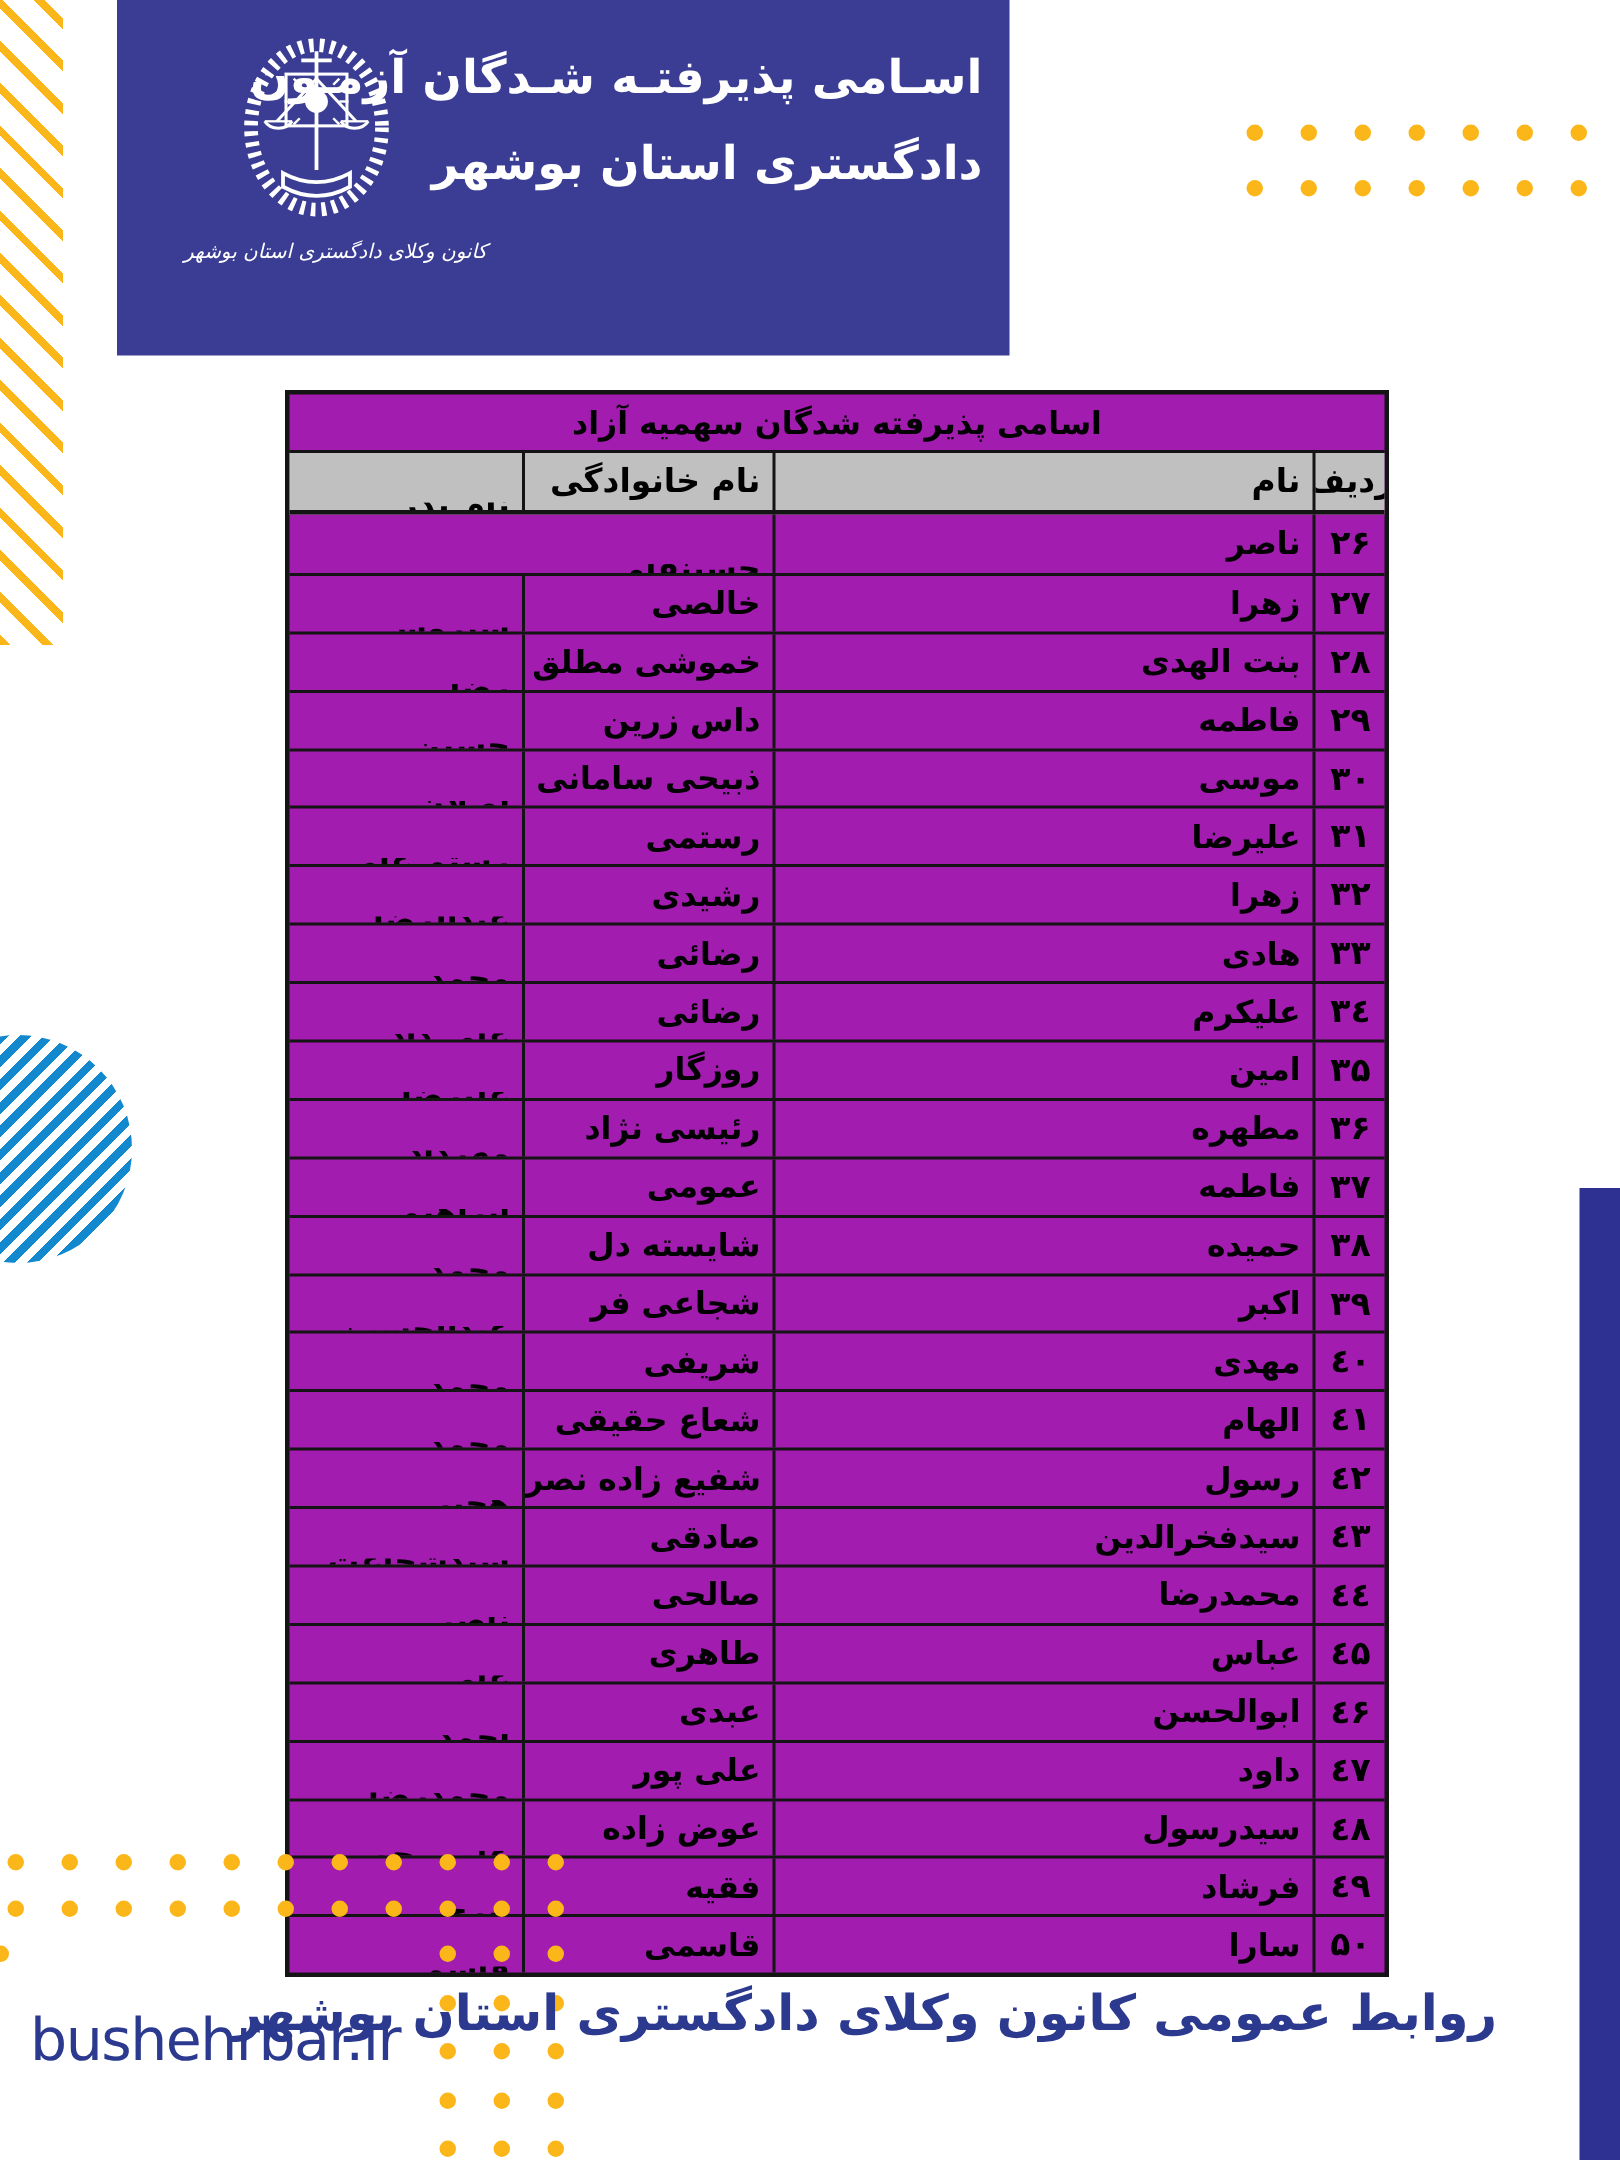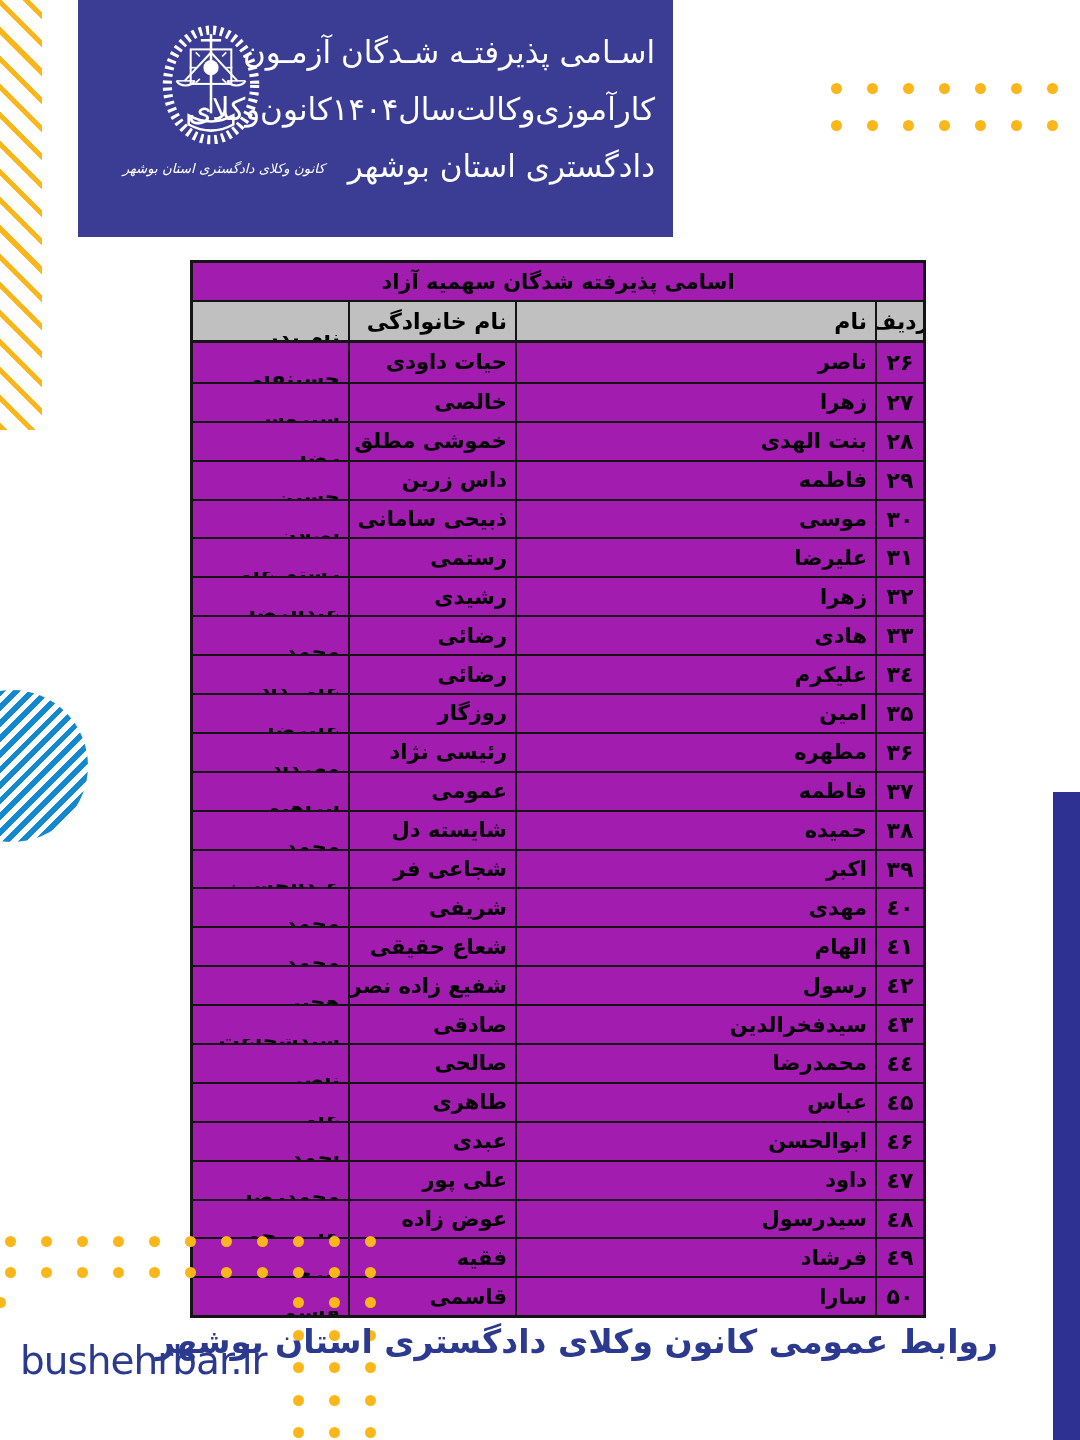--- a/index.html
+++ b/index.html
@@ -23,21 +23,21 @@
   .side-bar{position:absolute;left:1053px;top:792px;width:27px;height:648px;background:var(--bar-blue);}
   .dotgrid{position:absolute;z-index:6;}
   .dotgrid span{position:absolute;border-radius:50%;background:var(--yellow);}
 
   
   .header-band{position:absolute;left:78px;top:0;width:595px;height:237px;background:var(--header-blue);}
   .logo{position:absolute;left:40px;top:22px;width:185px;text-align:center;color:#fff;}
   .logo svg{display:block;margin:0 auto;}
   .logo-caption{margin-top:2px;font-size:14px;font-style:italic;white-space:nowrap;transform:scale(.95);}
   .header-title{position:absolute;right:18px;top:24px;text-align:right;direction:rtl;color:#fff;
-    font-weight:normal;font-size:31px;line-height:57px;white-space:nowrap;}
+    font-weight:bold;font-size:31px;line-height:57px;white-space:nowrap;}
 
   
   .acc-table{position:absolute;left:190px;top:260px;width:736px;z-index:2;background:#a21caf;
     border:3px solid var(--border);direction:rtl;}
   .t-title{height:39px;display:flex;align-items:center;justify-content:center;
     font-weight:bold;font-size:21px;border-bottom:2.5px solid var(--border);}
   .t-head{display:flex;height:41px;background:var(--th-gray);border-bottom:3px solid var(--border);}
   .trow{display:flex;height:38.9px;}
   .trow + .trow{border-top:2.5px solid var(--border);}
   .cell{display:flex;align-items:center;font-weight:bold;font-size:21px;color:#000;
@@ -150,38 +150,36 @@
               <line x1="71" y1="56" x2="75" y2="60"></line>
           </g>
           <path d="M38 92 q22 12 44 0 v9 q-22 12 -44 0 z" stroke-width="2.5"></path>
         </g>
         <circle cx="60" cy="45" r="7.5" fill="#ffffff"></circle>
       </svg>
       <div class="logo-caption">کانون وکلای دادگستری استان بوشهر</div>
     </div>
     <div class="header-title">
       <div>اسـامی پذیرفتـه شـدگان آزمـون</div>
-      <div>کارآموزی‌وکالت‌سال۱۴۰۴کانون‌وکلای</div>
       <div>دادگستری استان بوشهر</div>
     </div>
   </div>
 
   <div class="acc-table">
     <div class="t-title">اسامی پذیرفته شدگان سهمیه آزاد</div>
     <div class="t-head">
       <div class="cell c-row">ردیف</div>
       <div class="cell c-name">نام</div>
       <div class="cell c-family">نام خانوادگی</div>
       <div class="cell c-father">نام پدر</div>
     </div>
     <div>
     <div class="trow">
       <div class="cell c-row">۲۶</div>
       <div class="cell c-name">ناصر</div>
-      <div class="cell c-family">حیات داودی</div>
       <div class="cell c-father">حسینقلی</div>
     </div>
 
     <div class="trow">
       <div class="cell c-row">۲۷</div>
       <div class="cell c-name">زهرا</div>
       <div class="cell c-family">خالصی</div>
       <div class="cell c-father">سیروس</div>
     </div>
 

